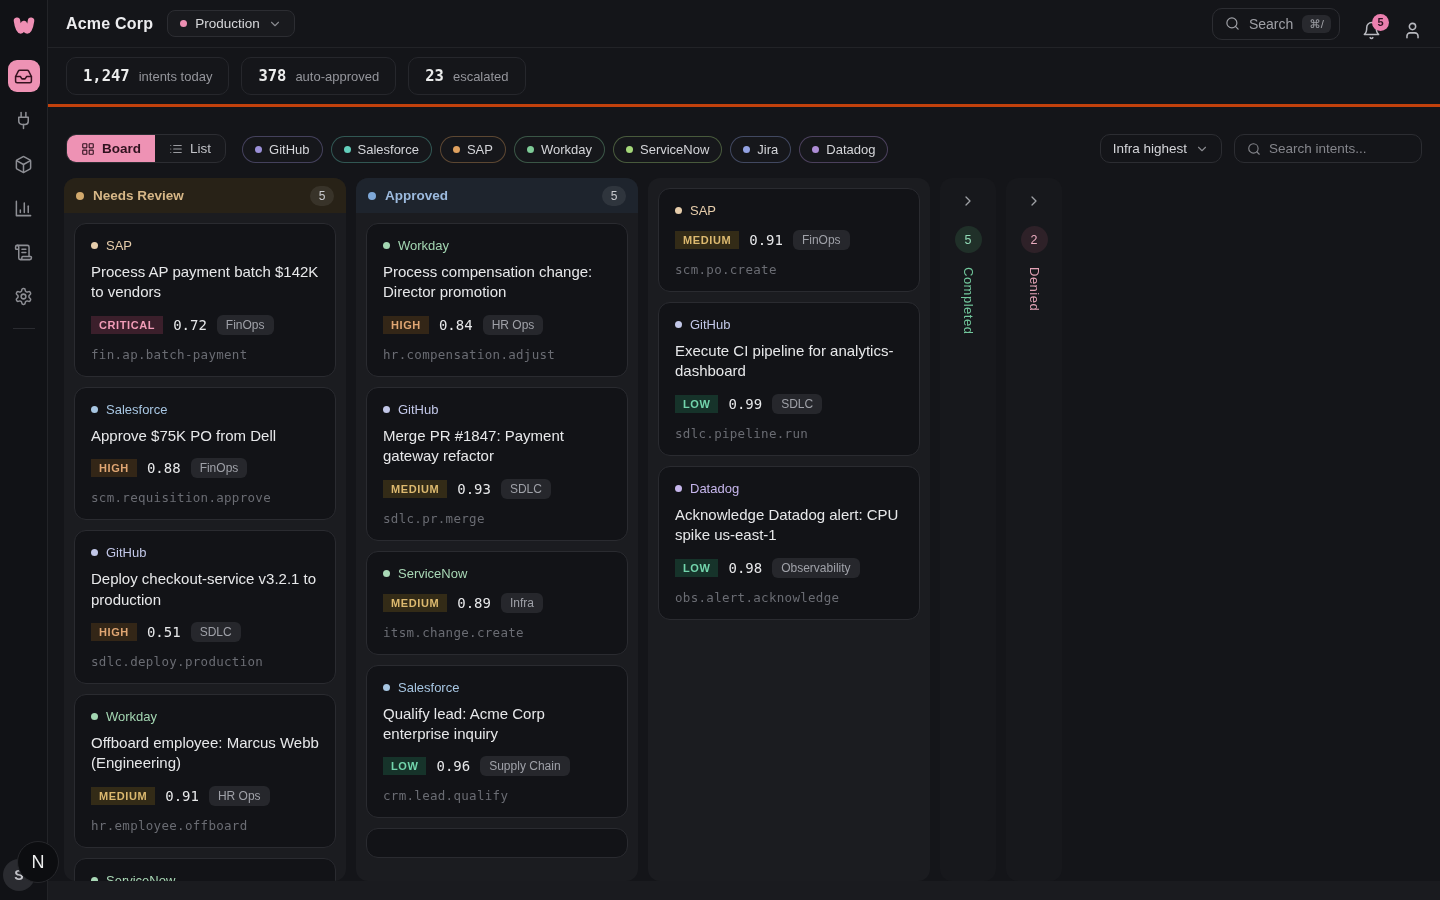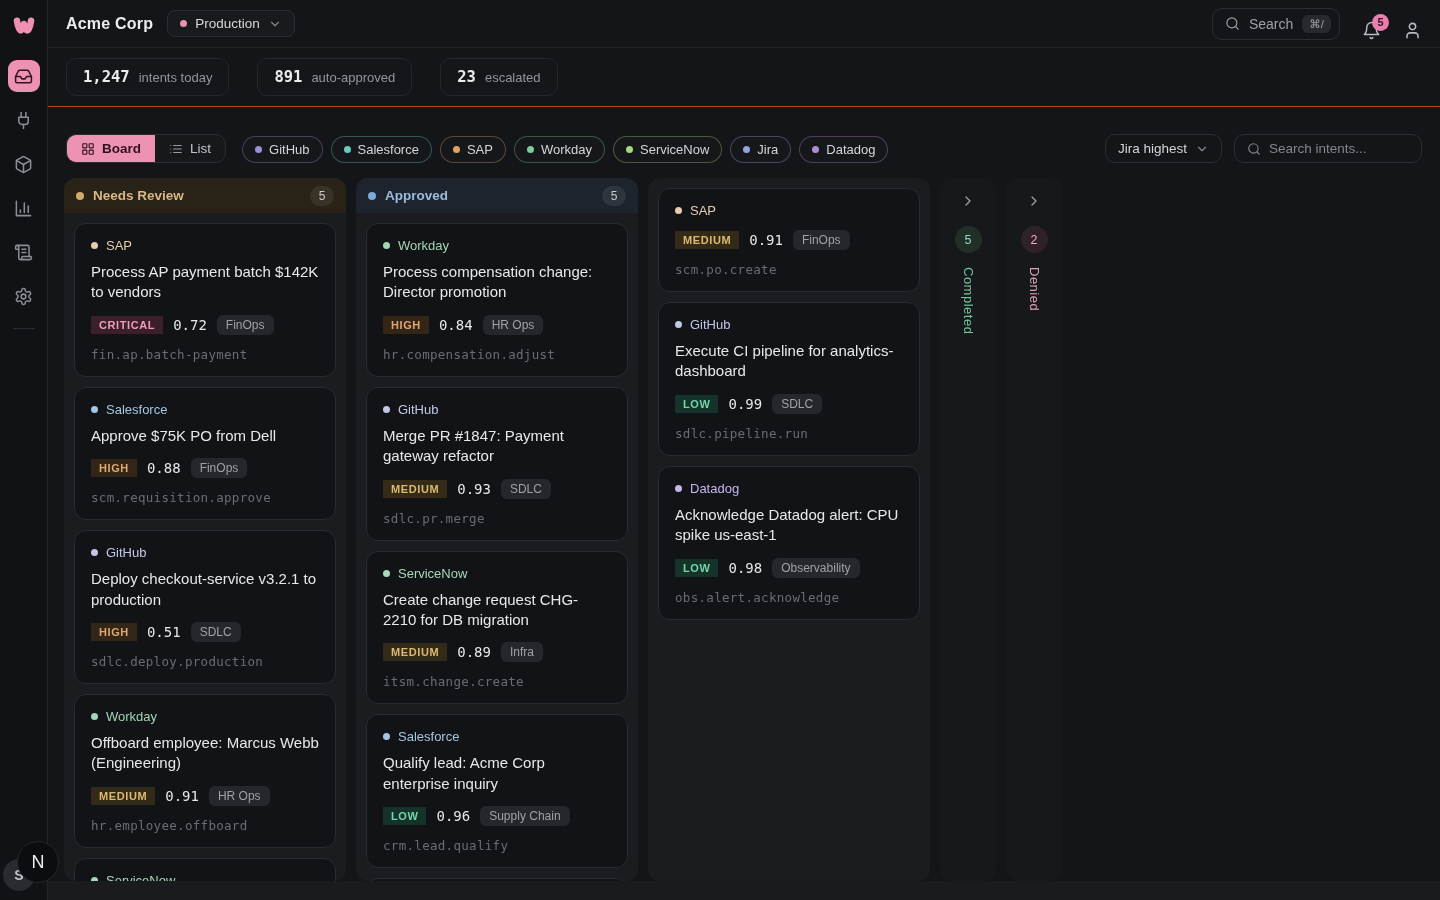--- a/index.html
+++ b/index.html
@@ -69,22 +69,22 @@
   .badge-count {
     position:absolute; top:-7px; right:-8px; min-width:17px; height:17px; border-radius:999px;
     background:#ea7fae; color:#2d1020; font-size:11px; font-weight:700;
     display:flex; align-items:center; justify-content:center; padding:0 4px;
   }
   .user-btn { cursor:pointer; display:flex; }
   .icon-muted svg { stroke:#b9bac0; }
 
   
   .stats {
-    height:59px; flex:0 0 59px; display:flex; align-items:center; gap:28px; padding:0 18px;
-    border-bottom:1px solid #c2410c;
+    height:59px; flex:0 0 59px; display:flex; align-items:center; gap:12px; padding:0 18px;
+    border-bottom:3px solid #c2410c;
   }
   .stat-pill {
     display:flex; align-items:baseline; gap:9px; border:1px solid #26272c; border-radius:10px;
     padding:9px 16px; background:#15161a;
   }
   .stat-value { font-family:"DejaVu Sans Mono", monospace; font-size:15.5px; font-weight:700; color:#eceded; }
   .stat-label { font-size:13px; color:#94959b; }
 
   
   .toolbar { height:56px; flex:0 0 56px; display:flex; align-items:flex-end; padding:0 18px; gap:8px; }
@@ -277,21 +277,21 @@
         </div>
       </div>
     </header>
 
     <div class="stats" id="stats-row">
         <div class="stat-pill">
           <span class="stat-value">1,247</span>
           <span class="stat-label">intents today</span>
         </div>
         <div class="stat-pill">
-          <span class="stat-value">891</span>
+          <span class="stat-value">378</span>
           <span class="stat-label">auto-approved</span>
         </div>
         <div class="stat-pill">
           <span class="stat-value">23</span>
           <span class="stat-label">escalated</span>
         </div>
       </div>
 
     <div class="toolbar">
       <div class="view-toggle" id="view-toggle">
@@ -345,21 +345,21 @@
             <span class="dot" style="background: rgb(147, 162, 226);"></span>
             <span>Jira</span>
           </div>
           <div class="chip" style="border-color: rgba(174, 141, 214, 0.35);">
             <span class="dot" style="background: rgb(174, 141, 214);"></span>
             <span>Datadog</span>
           </div>
         </div>
       <div class="toolbar-right">
         <div class="sort-btn">
-          <span>Jira highest</span>
+          <span>Infra highest</span>
           <span style="display: flex;">
               <svg width="14" height="14" viewBox="0 0 24 24" fill="none" stroke="#8a8b90" stroke-width="1.9" stroke-linecap="round" stroke-linejoin="round">
                 <path d="m6 9 6 6 6-6"></path>
               </svg>
             </span>
         </div>
         <div class="intent-search">
           <span style="display: flex;">
               <svg width="14" height="14" viewBox="0 0 24 24" fill="none" stroke="#85868c" stroke-width="1.9" stroke-linecap="round" stroke-linejoin="round">
                 <circle cx="11" cy="11" r="8"></circle>
@@ -470,21 +470,20 @@
                 <span class="conf">0.93</span>
                 <span class="team-badge">SDLC</span>
               </div>
               <div class="action-path">sdlc.pr.merge</div>
             </div>
             <div class="card">
               <div class="src-row">
                 <span class="dot" style="background: rgb(169, 216, 182);"></span>
                 <span class="src-name" style="color: rgb(169, 216, 182);">ServiceNow</span>
               </div>
-              <div class="card-title">Create change request CHG-2210 for DB migration</div>
               <div class="badge-row">
                 <span class="risk-badge" style="color: rgb(220, 185, 111); background: rgb(51, 43, 23);">MEDIUM</span>
                 <span class="conf">0.89</span>
                 <span class="team-badge">Infra</span>
               </div>
               <div class="action-path">itsm.change.create</div>
             </div>
             <div class="card">
               <div class="src-row">
                 <span class="dot" style="background: rgb(167, 198, 226);"></span>

